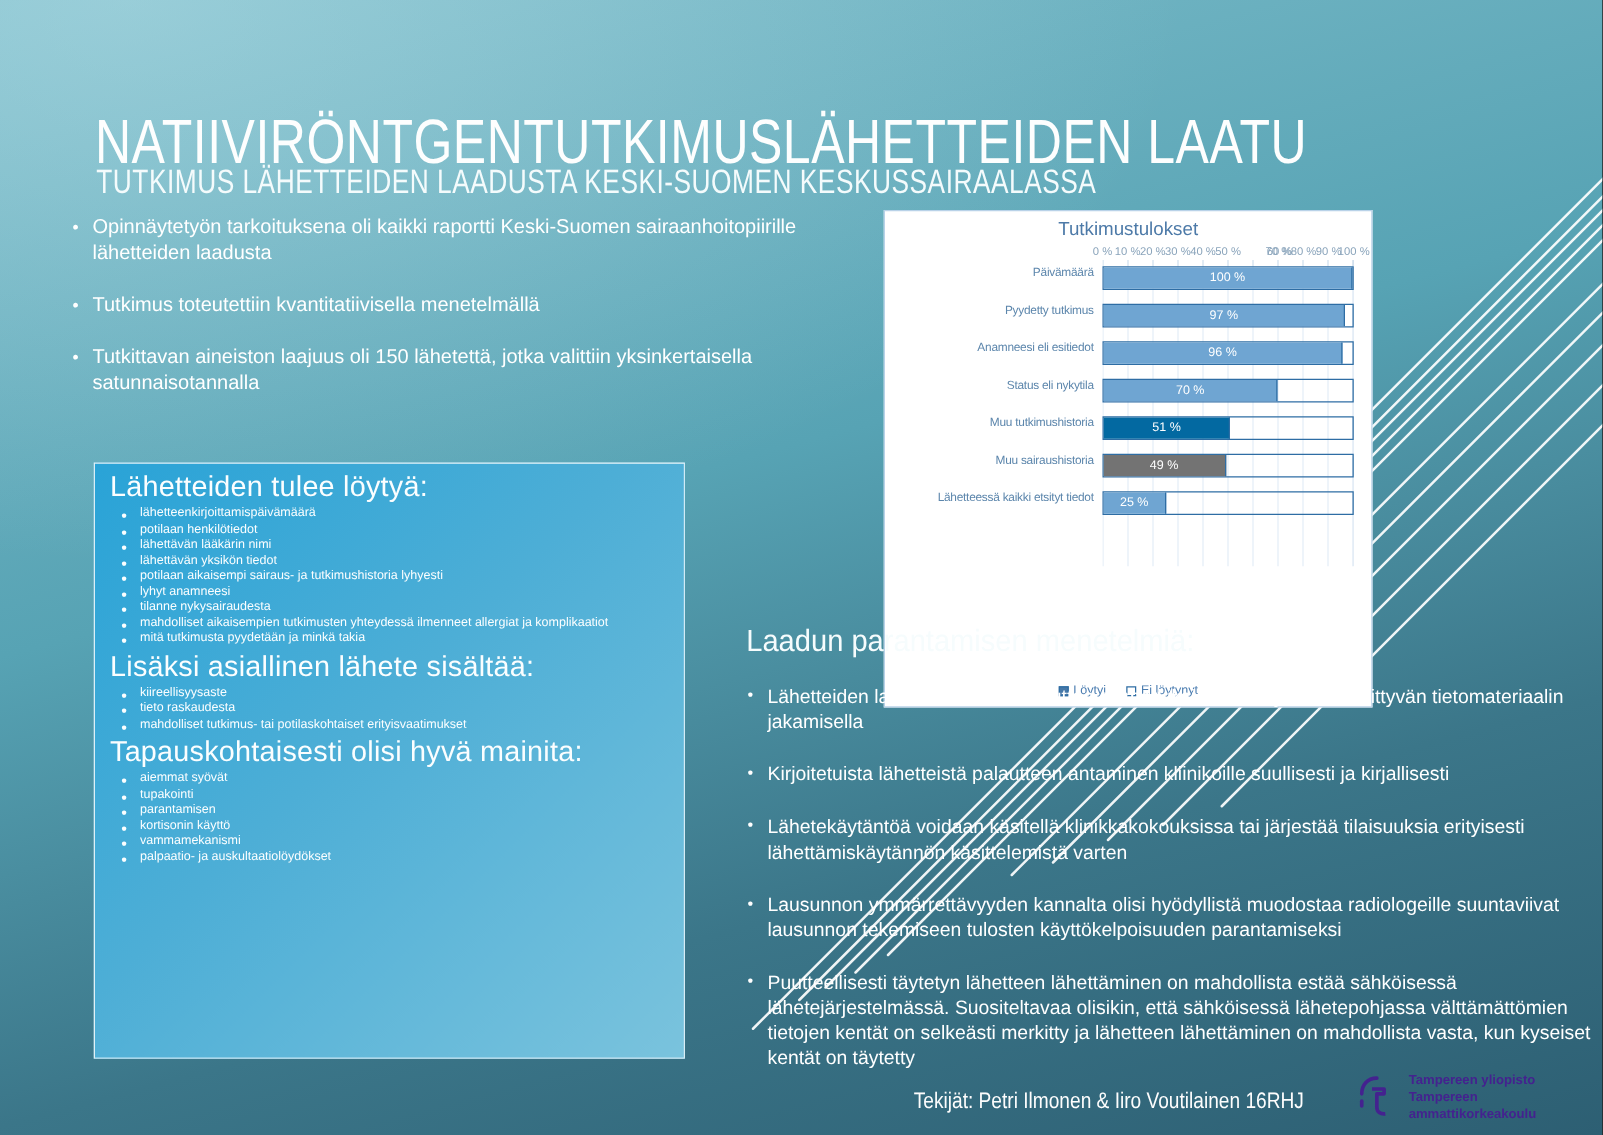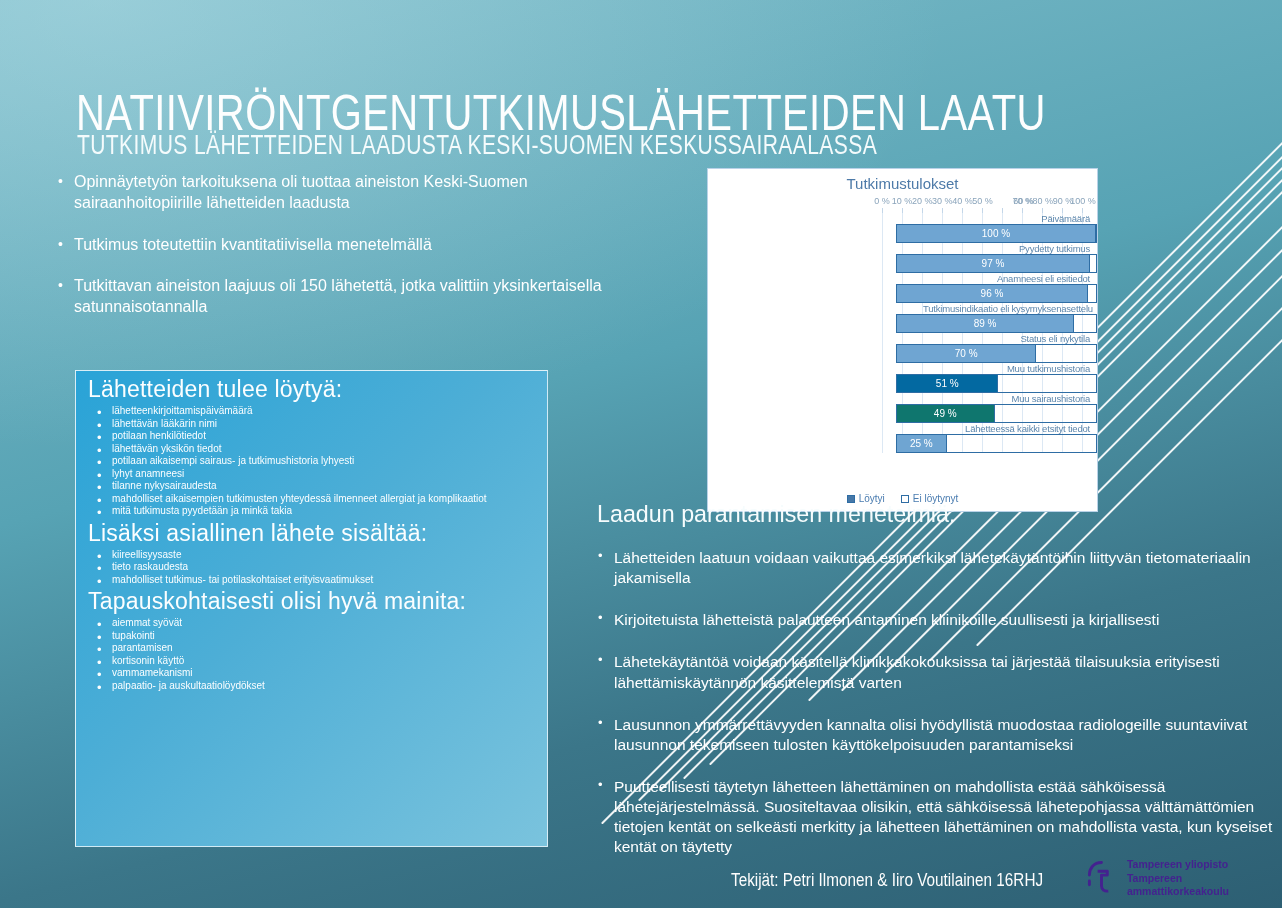--- a/index.html
+++ b/index.html
@@ -16,33 +16,33 @@
   
   .title{position:absolute;left:76px;top:50px;font-size:50px;font-weight:400;color:#fdfefe;
     white-space:nowrap;transform:scaleX(.8);transform-origin:left top;letter-spacing:.5px;}
   .subtitle{position:absolute;left:77px;top:108px;font-size:27px;font-weight:400;color:#f4fbfc;
     white-space:nowrap;transform:scaleX(.78);transform-origin:left top;letter-spacing:.5px;}
   
   .intro{position:absolute;left:58px;top:172px;width:600px;margin:0;padding:0;list-style:none;}
   .intro li{position:relative;padding-left:16px;font-size:16px;line-height:1.3;margin-bottom:21px;}
   .intro li::before{content:"•";position:absolute;left:0;top:0;font-size:14px;}
   
-  .chart-panel{position:absolute;left:707px;top:168px;width:391px;height:344px;background:#fff;
+  .chart-panel{position:absolute;left:707px;top:168px;width:391px;height:398px;background:#fff;
     border:1px solid #b9d2e8;box-sizing:border-box;}
   .chart-title{text-align:center;padding-top:6px;font-size:15px;color:#4d7aa8;}
   .chart-ticks{position:absolute;left:174px;top:27px;width:201px;height:12px;}
   .chart-ticks span{position:absolute;transform:translateX(-50%);font-size:9px;color:#8aa4bb;white-space:nowrap;}
   .chart-tickmarks{position:absolute;left:174px;top:39px;width:201px;height:5px;
     background-image:linear-gradient(to right,#c3d6e8 1px,transparent 1px);background-size:10% 100%;
     border-right:1px solid #c3d6e8;box-sizing:border-box;}
   .chart-grid{position:absolute;left:174px;top:44px;width:201px;height:240px;
     background-image:linear-gradient(to right,#dce8f4 1px,transparent 1px);background-size:10% 100%;
     border-right:1px solid #dce8f4;box-sizing:border-box;}
   .chart-rows{position:absolute;left:0;top:44px;width:100%;height:240px;}
-  .crow{height:30px;display:flex;align-items:flex-end;position:relative;flex-direction:column;}
+  .crow{height:30px;display:flex;align-items:flex-start;position:relative;}
   .clabel{width:174px;text-align:right;padding-right:7px;box-sizing:border-box;font-size:9.5px;
     letter-spacing:-.2px;color:#5c86ac;white-space:nowrap;}
   .ctrack{width:201px;height:19px;border:1px solid #2e6da4;box-sizing:border-box;position:relative;background:transparent;}
   .cfill{height:100%;background:#6fa5d2;border-right:1px solid #2e6da4;box-sizing:border-box;
     display:flex;align-items:center;justify-content:center;}
   .cval{color:#fff;font-size:10px;white-space:nowrap;}
   .chart-legend{position:absolute;bottom:7px;left:0;width:100%;display:flex;justify-content:center;
     gap:16px;align-items:center;}
   .litem{display:flex;align-items:center;gap:4px;font-size:10px;color:#4a7cb0;}
   .lswatch{width:8px;height:8px;border:1px solid #2e6da4;box-sizing:border-box;}
@@ -84,21 +84,21 @@
       <div class="dline" style="left: 841px; top: 690px;"></div>
       <div class="dline" style="left: 885px; top: 672px;"></div>
       <div class="dline" style="left: 929px; top: 660px;"></div>
       <div class="dline" style="left: 976px; top: 645px;"></div>
     </div>
 
   <h1 class="title">NATIIVIRÖNTGENTUTKIMUSLÄHETTEIDEN LAATU</h1>
   <h2 class="subtitle">TUTKIMUS LÄHETTEIDEN LAADUSTA KESKI-SUOMEN KESKUSSAIRAALASSA</h2>
 
   <ul class="intro" id="intro-list">
-      <li>Opinnäytetyön tarkoituksena oli tuottaa aineiston Keski-Suomen sairaanhoitopiirille lähetteiden laadusta</li>
+      <li>Opinnäytetyön tarkoituksena oli kaikki raportti Keski-Suomen sairaanhoitopiirille lähetteiden laadusta</li>
       <li>Tutkimus toteutettiin kvantitatiivisella menetelmällä</li>
       <li>Tutkittavan aineiston laajuus oli 150 lähetettä, jotka valittiin yksinkertaisella satunnaisotannalla</li>
     </ul>
 
   <div class="chart-panel">
     <div class="chart-title">Tutkimustulokset</div>
     <div class="chart-ticks" id="chart-ticks">
         <span style="left: 0%;">0 %</span>
         <span style="left: 10%;">10 %</span>
         <span style="left: 20%;">20 %</span>
@@ -132,47 +132,39 @@
         </div>
         <div class="crow">
           <span class="clabel">Anamneesi eli esitiedot</span>
           <div class="ctrack">
             <div class="cfill" style="width: 96%; background: rgb(111, 165, 210);">
               <span class="cval">96 %</span>
             </div>
           </div>
         </div>
         <div class="crow">
-          <span class="clabel">Tutkimusindikaatio eli kysymyksenasettelu</span>
-          <div class="ctrack">
-            <div class="cfill" style="width: 89%; background: rgb(111, 165, 210);">
-              <span class="cval">89 %</span>
-            </div>
-          </div>
-        </div>
-        <div class="crow">
           <span class="clabel">Status eli nykytila</span>
           <div class="ctrack">
             <div class="cfill" style="width: 70%; background: rgb(111, 165, 210);">
               <span class="cval">70 %</span>
             </div>
           </div>
         </div>
         <div class="crow">
           <span class="clabel">Muu tutkimushistoria</span>
           <div class="ctrack">
             <div class="cfill" style="width: 51%; background: #0369a1;">
               <span class="cval">51 %</span>
             </div>
           </div>
         </div>
         <div class="crow">
           <span class="clabel">Muu sairaushistoria</span>
           <div class="ctrack">
-            <div class="cfill" style="width: 49%; background: #0f766e;">
+            <div class="cfill" style="width: 49%; background: #737373;">
               <span class="cval">49 %</span>
             </div>
           </div>
         </div>
         <div class="crow">
           <span class="clabel">Lähetteessä kaikki etsityt tiedot</span>
           <div class="ctrack">
             <div class="cfill" style="width: 25%; background: rgb(111, 165, 210);">
               <span class="cval">25 %</span>
             </div>
@@ -188,22 +180,22 @@
           <span class="lswatch outline"></span>
           <span>Ei löytynyt</span>
         </div>
       </div>
   </div>
 
   <div class="req-box" id="req-box">
       <h3>Lähetteiden tulee löytyä:</h3>
       <ul>
         <li>lähetteenkirjoittamispäivämäärä</li>
+        <li>potilaan henkilötiedot</li>
         <li>lähettävän lääkärin nimi</li>
-        <li>potilaan henkilötiedot</li>
         <li>lähettävän yksikön tiedot</li>
         <li>potilaan aikaisempi sairaus- ja tutkimushistoria lyhyesti</li>
         <li>lyhyt anamneesi</li>
         <li>tilanne nykysairaudesta</li>
         <li>mahdolliset aikaisempien tutkimusten yhteydessä ilmenneet allergiat ja komplikaatiot</li>
         <li>mitä tutkimusta pyydetään ja minkä takia</li>
       </ul>
       <h3>Lisäksi asiallinen lähete sisältää:</h3>
       <ul>
         <li>kiireellisyysaste</li>

